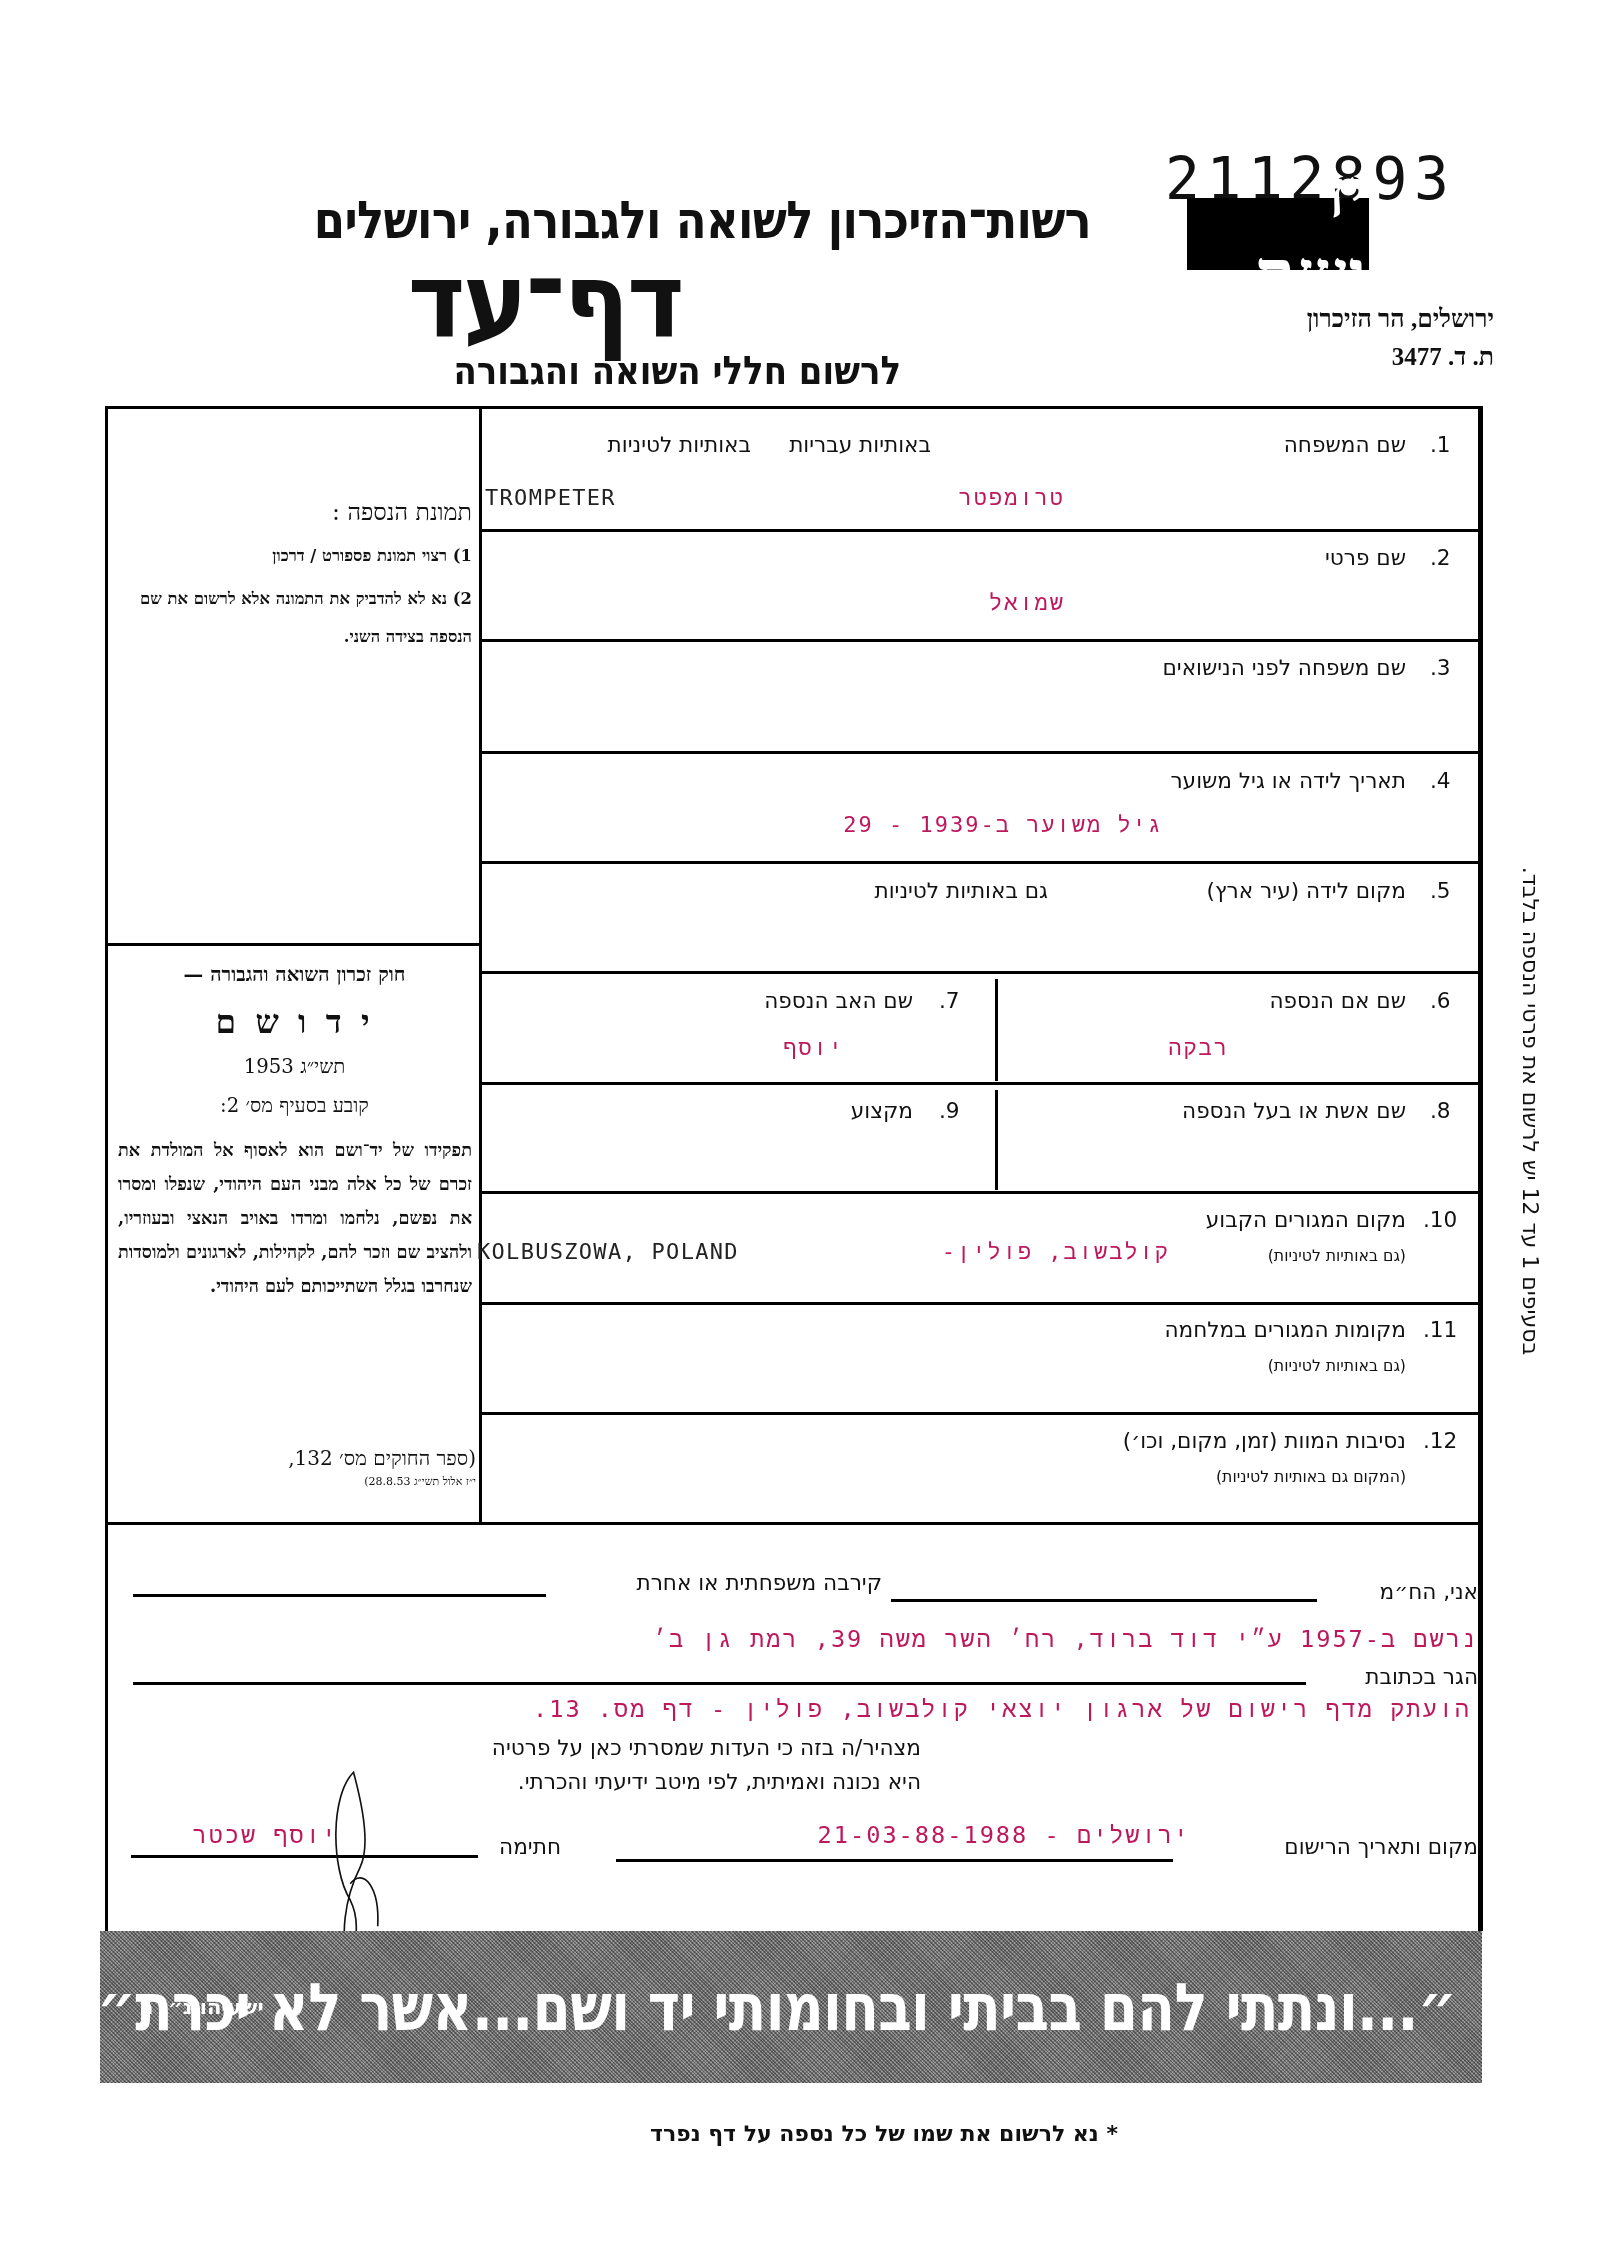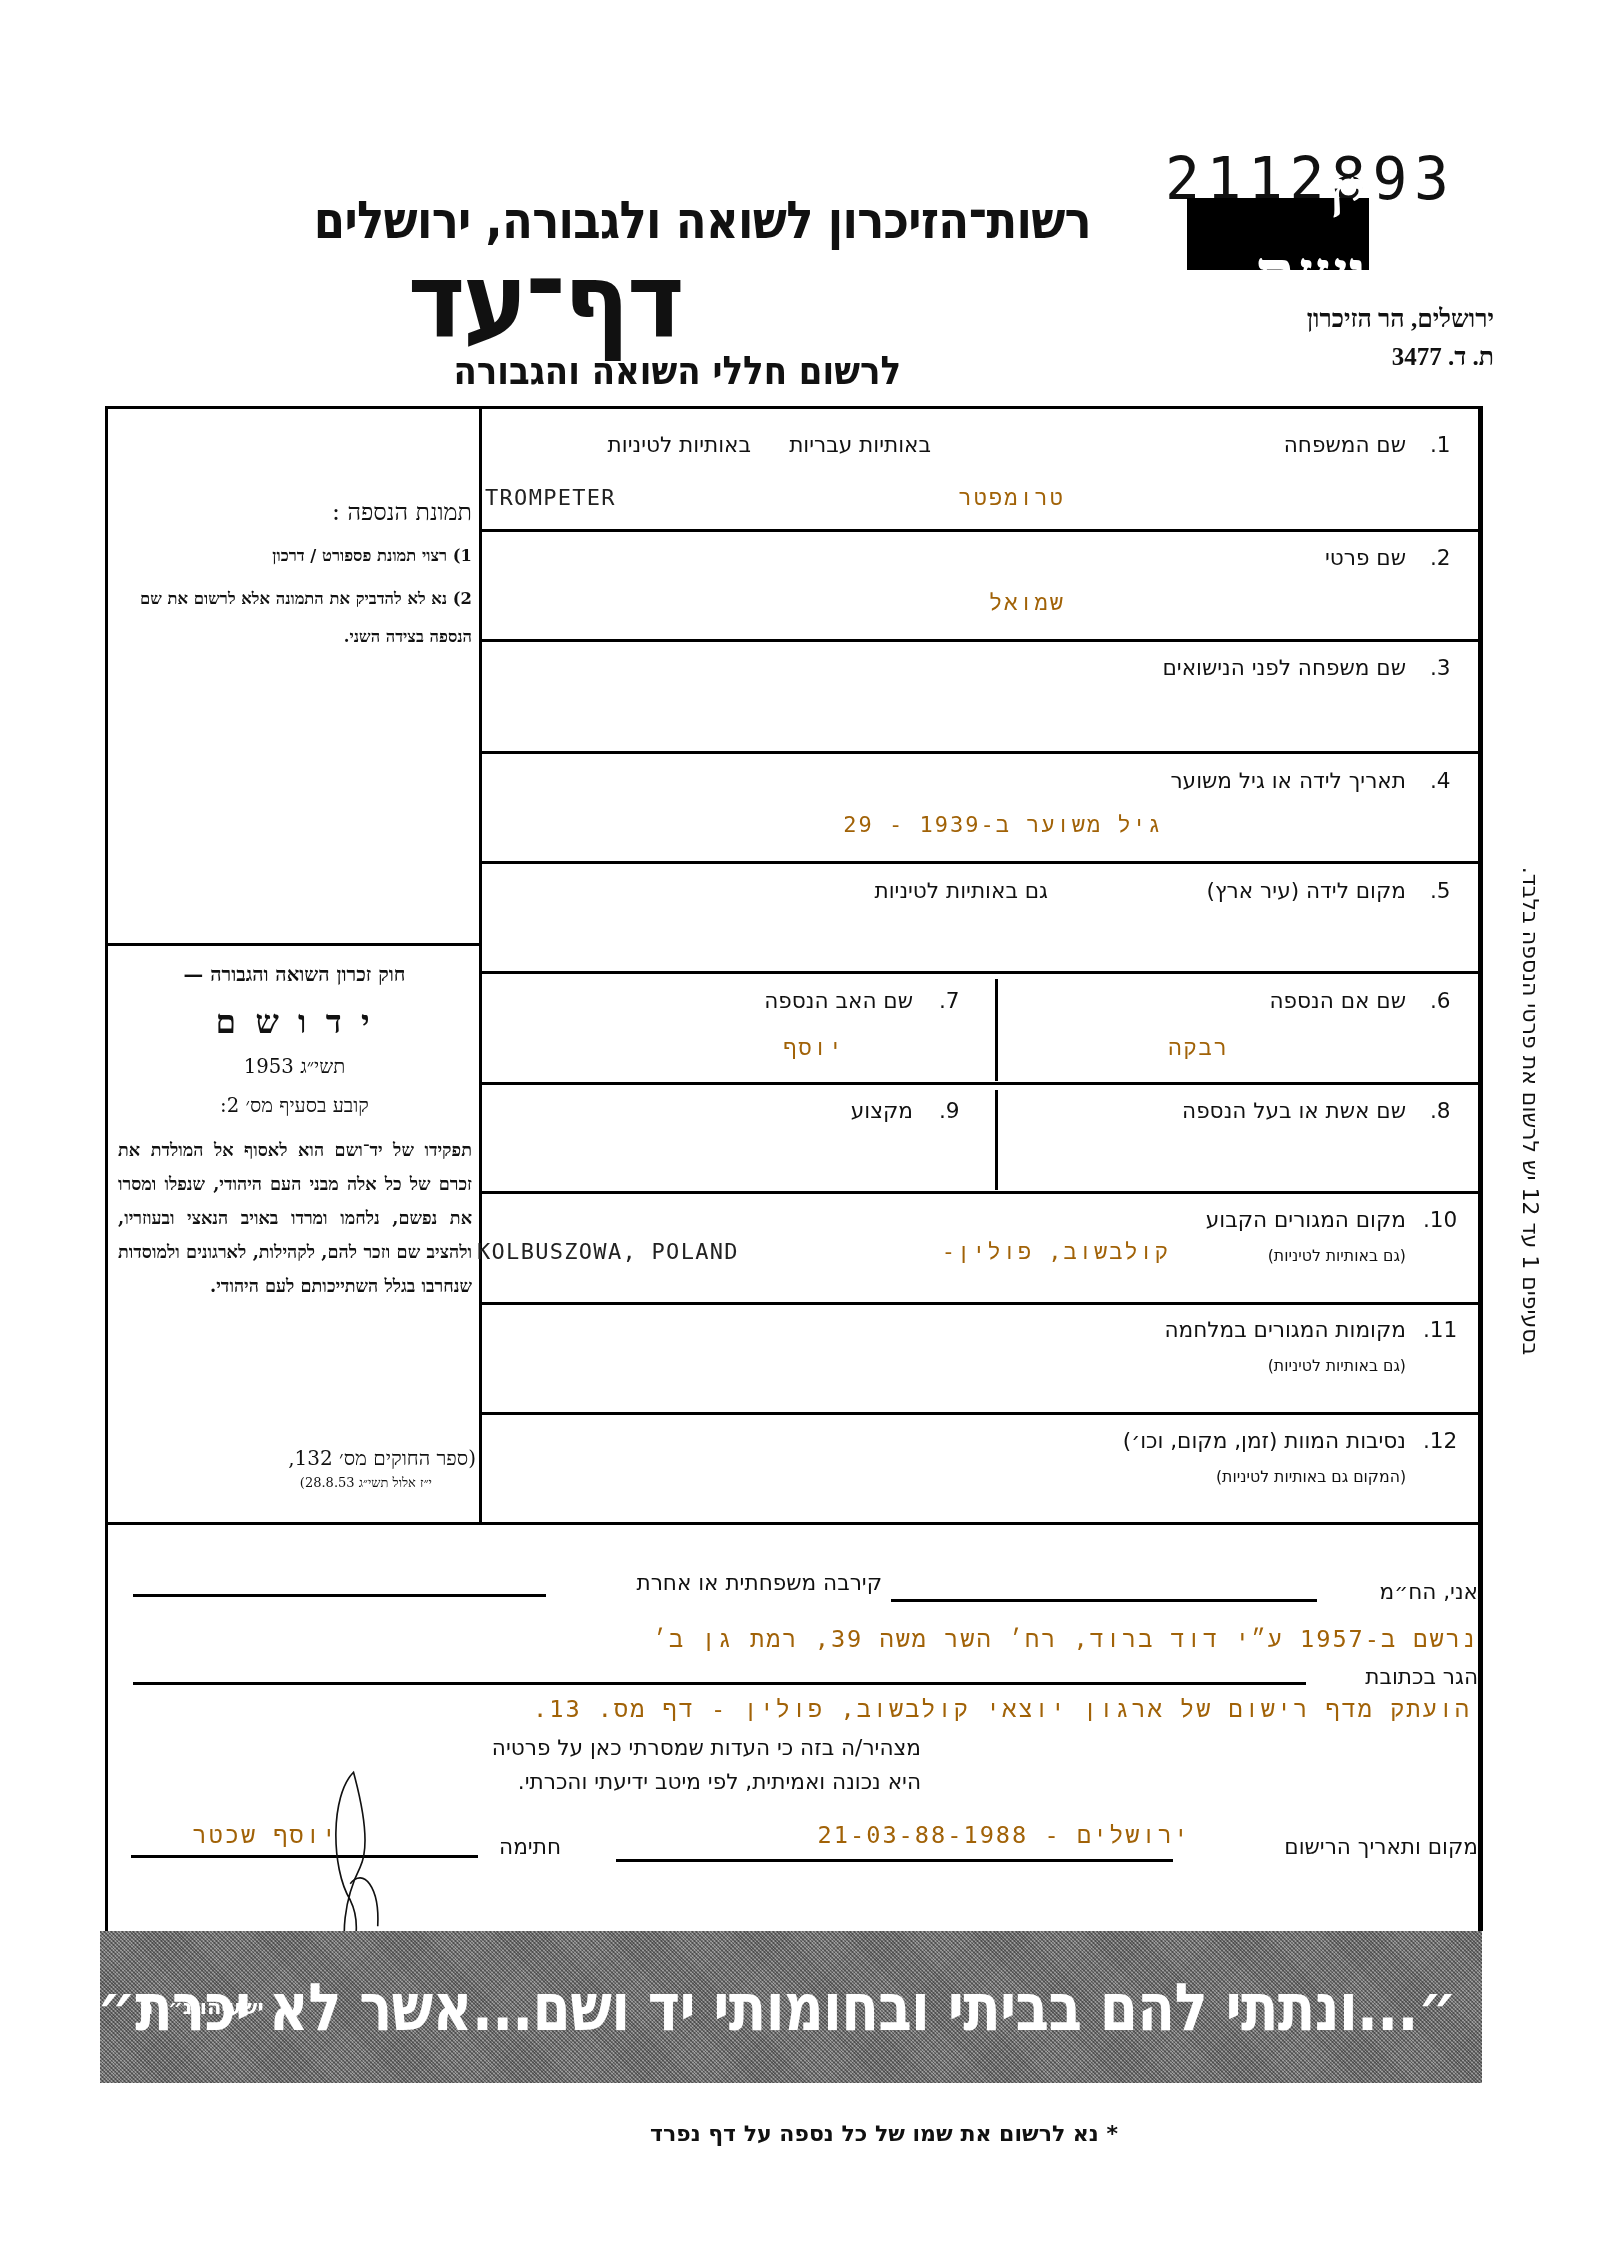--- a/index.html
+++ b/index.html
@@ -27,21 +27,21 @@
   .col-divider{left:479px;top:407px;width:3.3px;height:1118px;background:#000;}
   .left-hdiv{left:105px;top:943px;width:377px;height:3.3px;background:#000;}
 
   .row-line{left:481px;width:1001px;height:3.3px;background:#000;}
   .inner-vdiv{left:995px;width:2.6px;background:#000;}
 
   .field-label{font-size:21.6px;direction:rtl;text-align:right;white-space:nowrap;}
   .field-num{font-size:21.6px;}
   .field-sub{font-size:15.7px;direction:rtl;text-align:center;white-space:nowrap;}
   .typed{font-family:"DejaVu Sans Mono","Liberation Mono",monospace;font-size:22px;color:#222;white-space:nowrap;letter-spacing:1.3px;}
-  .typed-heb{font-family:"DejaVu Sans Mono","Liberation Mono",monospace;font-size:22px;color:#a16207;white-space:nowrap;direction:rtl;letter-spacing:2px;}
+  .typed-heb{font-family:"DejaVu Sans Mono","Liberation Mono",monospace;font-size:22px;color:#be185d;white-space:nowrap;direction:rtl;letter-spacing:2px;}
 
   
   .photo-title{right:1150px;top:498px;font-size:23.6px;direction:rtl;}
   .photo-note{right:1150px;font-size:16.4px;font-weight:bold;direction:rtl;text-align:right;width:354px;line-height:38px;}
 
   .law-line{left:111px;width:367px;text-align:center;direction:rtl;}
   .law-para{left:118px;width:354px;text-align:justify;direction:rtl;font-size:17.7px;font-weight:bold;line-height:34px;text-align-last:right;}
 
   
   .side-note{left:1510px;top:773px;width:39px;height:675px;}
@@ -149,21 +149,21 @@
 <div class="abs photo-title serif">תמונת הנספה :</div>
 <div class="abs photo-note serif" style="top:537px">1)  רצוי תמונת פספורט / דרכון</div>
 <div class="abs photo-note serif" style="top:580px">2)  נא לא להדביק את התמונה אלא לרשום את שם הנספה בצידה השני.</div>
 
 <div class="abs law-line serif" style="top:963px;font-size:19.7px;font-weight:bold">חוק זכרון השואה והגבורה —</div>
 <div class="abs law-line serif" style="top:1002px;font-size:33px;font-weight:bold;letter-spacing:3.9px">י ד  ו ש ם</div>
 <div class="abs law-line serif" style="top:1055px;font-size:19.7px">תשי״ג 1953</div>
 <div class="abs law-line serif" style="top:1094px;font-size:19.7px">קובע בסעיף מס׳ 2:</div>
 <div class="abs law-para serif" style="top:1133px">תפקידו של יד־ושם הוא לאסוף אל המולדת את זכרם של כל אלה מבני העם היהודי, שנפלו ומסרו את נפשם, נלחמו ומרדו באויב הנאצי ובעוזריו, ולהציב שם וזכר להם, לקהילות, לארגונים ולמוסדות שנחרבו בגלל השתייכותם לעם היהודי.</div>
 <div class="abs serif" style="right:1146px;top:1446px;font-size:20px;direction:rtl">(ספר החוקים מס׳ 132,</div>
-<div class="abs serif" style="right:1190px;top:1475px;font-size:13px;direction:rtl">י״ז אלול תשי״ג 28.8.53)</div>
+<div class="abs serif" style="right:1146px;top:1475px;font-size:11px;direction:rtl">י״ז אלול תשי״ג 28.8.53)</div>
 
 <div class="abs side-note">
   <span>בסעיפים 1 עד 12 יש לרשום את פרטי הנספה בלבד.</span>
 </div>
 
 <div class="abs form-bottom"></div>
 
 <div class="abs decl-label" style="right:144px;top:1579px">אני, הח״מ</div>
 <div class="abs uline" style="left:891px;top:1599px;width:426px"></div>
 <div class="abs decl-label" style="right:740px;top:1570px">קירבה משפחתית או אחרת</div>

